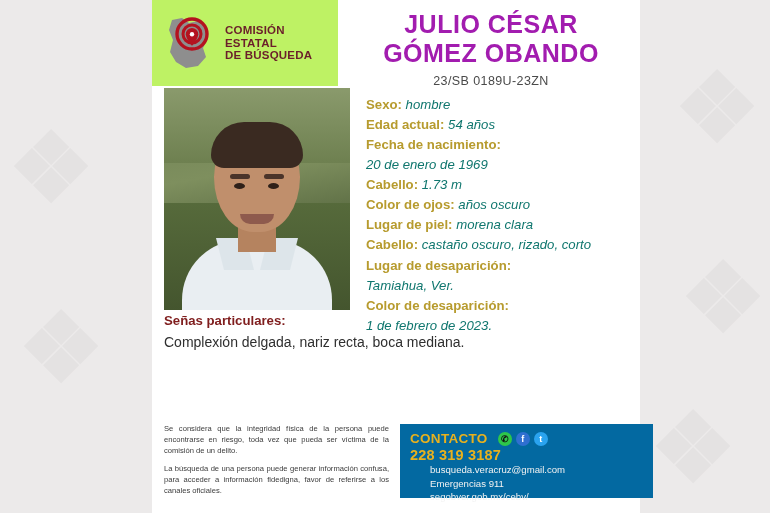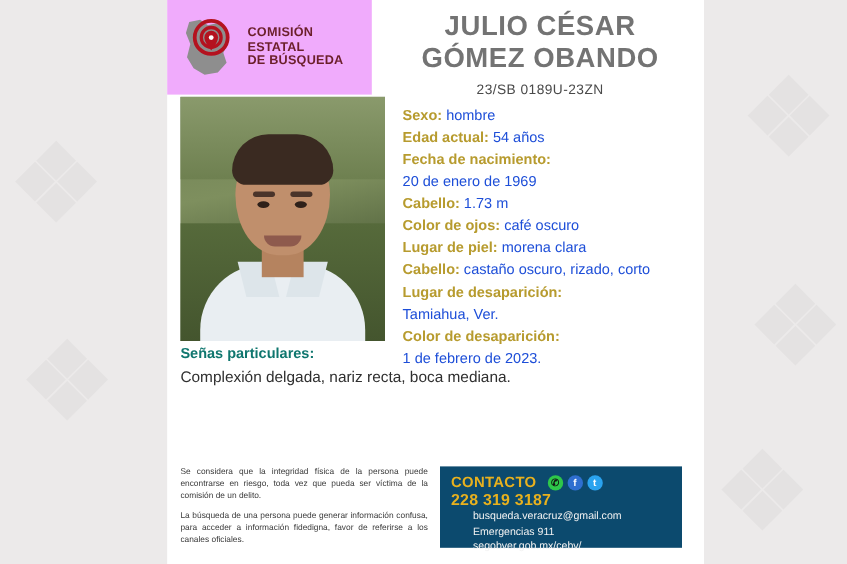--- a/index.html
+++ b/index.html
@@ -59,21 +59,21 @@
   
   .header {
     position: absolute;
     left: 0; top: 0;
     width: 488px; height: 86px;
   }
   .logo-box {
     position: absolute;
     left: 0; top: 0;
     width: 186px; height: 86px;
-    background: #f0abfc;
+    background: #bef264;
     display: flex;
     align-items: center;
     padding-left: 10px;
     box-sizing: border-box;
   }
   .logo-mark {
     width: 56px; height: 58px;
     position: relative;
     flex: none;
   }
@@ -96,21 +96,21 @@
 
   .title-wrap {
     position: absolute;
     left: 190px; top: 10px;
     width: 298px;
     text-align: center;
   }
   .name {
     font-size: 25px;
     font-weight: 700;
-    color: #737373;
+    color: #a21caf;
     letter-spacing: .5px;
     line-height: 1.14;
   }
   .case-id {
     margin-top: 7px;
     font-size: 12.5px;
     color: #4a4a4a;
     letter-spacing: .4px;
   }
 
@@ -195,30 +195,30 @@
     width: 268px;
     font-size: 13.2px;
     line-height: 1.52;
     color: #2f2f2f;
   }
   .details .row { white-space: normal; }
   .lbl {
     color: #b79b2e;
     font-weight: 700;
   }
-  .val { color: #1d4ed8; }
+  .val { color: #0f766e; font-style: italic; }
 
   
   .senas {
     position: absolute;
     left: 12px; top: 313px;
     width: 464px;
   }
   .senas-title {
-    color: #0f766e;
+    color: #7f1d1d;
     font-weight: 700;
     font-size: 13.2px;
   }
   .senas-text {
     margin-top: 6px;
     font-size: 14px;
     color: #2f2f2f;
   }
 
   .ayuda {
@@ -240,22 +240,22 @@
     font-size: 7.6px;
     line-height: 1.42;
     color: #3b3b3b;
     text-align: justify;
   }
   .legal p { margin: 0 0 8px 0; }
 
   .contact {
     position: absolute;
     left: 248px; top: 424px;
-    width: 220px; height: 74px;
-    background: #0c4a6e;
+    width: 253px; height: 74px;
+    background: #0369a1;
     color: #ffffff;
     padding: 7px 10px;
     box-sizing: border-box;
   }
   .contact-head {
     display: flex;
     align-items: center;
     gap: 6px;
   }
   .contact-title {
@@ -363,21 +363,21 @@
       <div class="row">
         <span class="lbl">Fecha de nacimiento:</span><br>
         <span class="val">20 de enero de 1969</span>
       </div>
       <div class="row">
         <span class="lbl">Cabello:</span>
         <span class="val">1.73 m</span>
       </div>
       <div class="row">
         <span class="lbl">Color de ojos:</span>
-        <span class="val">café oscuro</span>
+        <span class="val">años oscuro</span>
       </div>
       <div class="row">
         <span class="lbl">Lugar de piel:</span>
         <span class="val">morena clara</span>
       </div>
       <div class="row">
         <span class="lbl">Cabello:</span>
         <span class="val">castaño oscuro, rizado, corto</span>
       </div>
       <div class="row">

